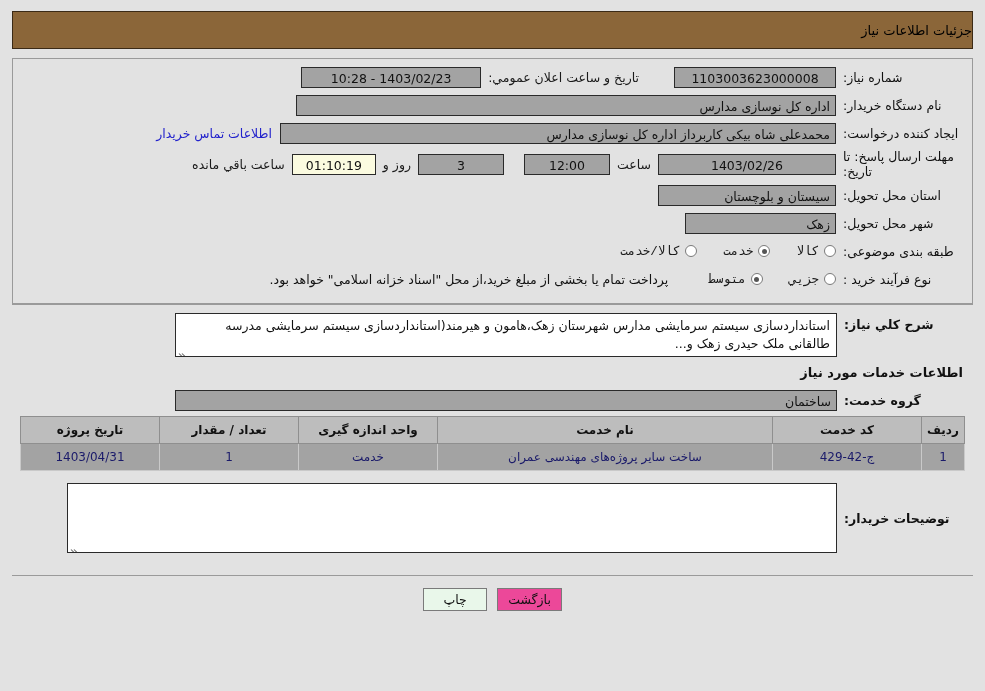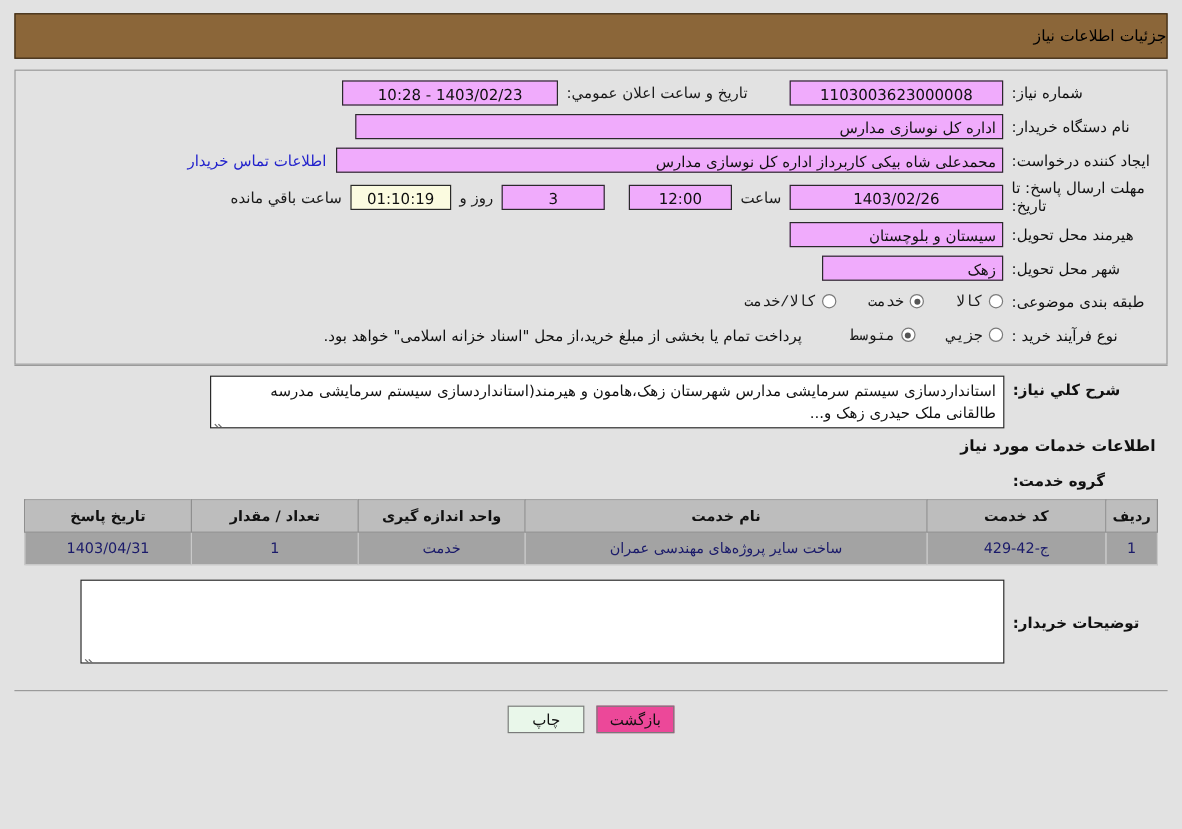--- a/index.html
+++ b/index.html
@@ -116,21 +116,21 @@
     text-align: left;
     font-size: 12.5px;
     color: #111;
     white-space: nowrap;
     padding-left: 7px;
     box-sizing: border-box;
   }
   .lbl.w-right { width: 128px; }
 
   .fld {
-    background: #f0abfc;
+    background: #a3a3a3;
     border: 1px solid #2a2a2a;
     height: 21px;
     line-height: 21px;
     font-size: 12.5px;
     color: #111;
     box-sizing: border-box;
     padding: 0 5px;
     overflow: hidden;
     white-space: nowrap;
     text-align: center;
@@ -298,21 +298,21 @@
 <div class="page">
 
   <div class="titlebar">
     <span class="titlebar-text">جزئیات اطلاعات نیاز</span>
   </div>
 
   <div class="panel">
 
     <div class="row">
       <div class="lbl w-right">شماره نیاز:</div>
-      <div class="fld" style="width:178px">1103003623000008</div>
+      <div class="fld" style="width:162px">1103003623000008</div>
       <div class="inline-lbl" style="margin-right:28px">تاریخ و ساعت اعلان عمومي:</div>
       <div class="fld" style="width:180px">1403/02/23 - 10:28</div>
     </div>
 
     <div class="row">
       <div class="lbl w-right">نام دستگاه خریدار:</div>
       <div class="fld right" style="width:540px">اداره کل نوسازی مدارس</div>
     </div>
 
     <div class="row">
@@ -326,21 +326,21 @@
       <div class="fld" style="width:178px">1403/02/26</div>
       <div class="inline-lbl">ساعت</div>
       <div class="fld" style="width:86px">12:00</div>
       <div class="fld" style="width:86px;margin-right:20px">3</div>
       <div class="inline-lbl">روز و</div>
       <div class="fld yellow" style="width:84px">01:10:19</div>
       <div class="inline-lbl">ساعت باقي مانده</div>
     </div>
 
     <div class="row">
-      <div class="lbl w-right">هیرمند محل تحویل:</div>
+      <div class="lbl w-right">استان محل تحویل:</div>
       <div class="fld right" style="width:178px">سیستان و بلوچستان</div>
     </div>
 
     <div class="row">
       <div class="lbl w-right">شهر محل تحویل:</div>
       <div class="fld right" style="width:151px">زهک</div>
     </div>
 
     <div class="row">
       <div class="lbl w-right">طبقه بندی موضوعی:</div>
@@ -386,31 +386,32 @@
           <i style="left:0;top:8px;width:9px"></i>
           <i style="left:3px;top:8px;width:6px"></i>
         </span>
       </div>
     </div>
 
     <div class="section-title">اطلاعات خدمات مورد نیاز</div>
 
     <div class="row">
       <div class="lbl w-right" style="font-weight:bold">گروه خدمت:</div>
+      <div class="fld right" style="width:662px">ساختمان</div>
     </div>
 
     <table class="items">
       <thead>
         <tr>
           <th style="width:34px">ردیف</th>
           <th style="width:140px">کد خدمت</th>
           <th>نام خدمت</th>
           <th style="width:130px">واحد اندازه گیری</th>
           <th style="width:130px">تعداد / مقدار</th>
-          <th style="width:130px">تاریخ پاسخ</th>
+          <th style="width:130px">تاریخ پروژه</th>
         </tr>
       </thead>
       <tbody>
         <tr>
           <td>1</td>
           <td class="dark">ج-42-429</td>
           <td class="dark">ساخت سایر پروژه‌های مهندسی عمران</td>
           <td class="dark">خدمت</td>
           <td>1</td>
           <td>1403/04/31</td>

